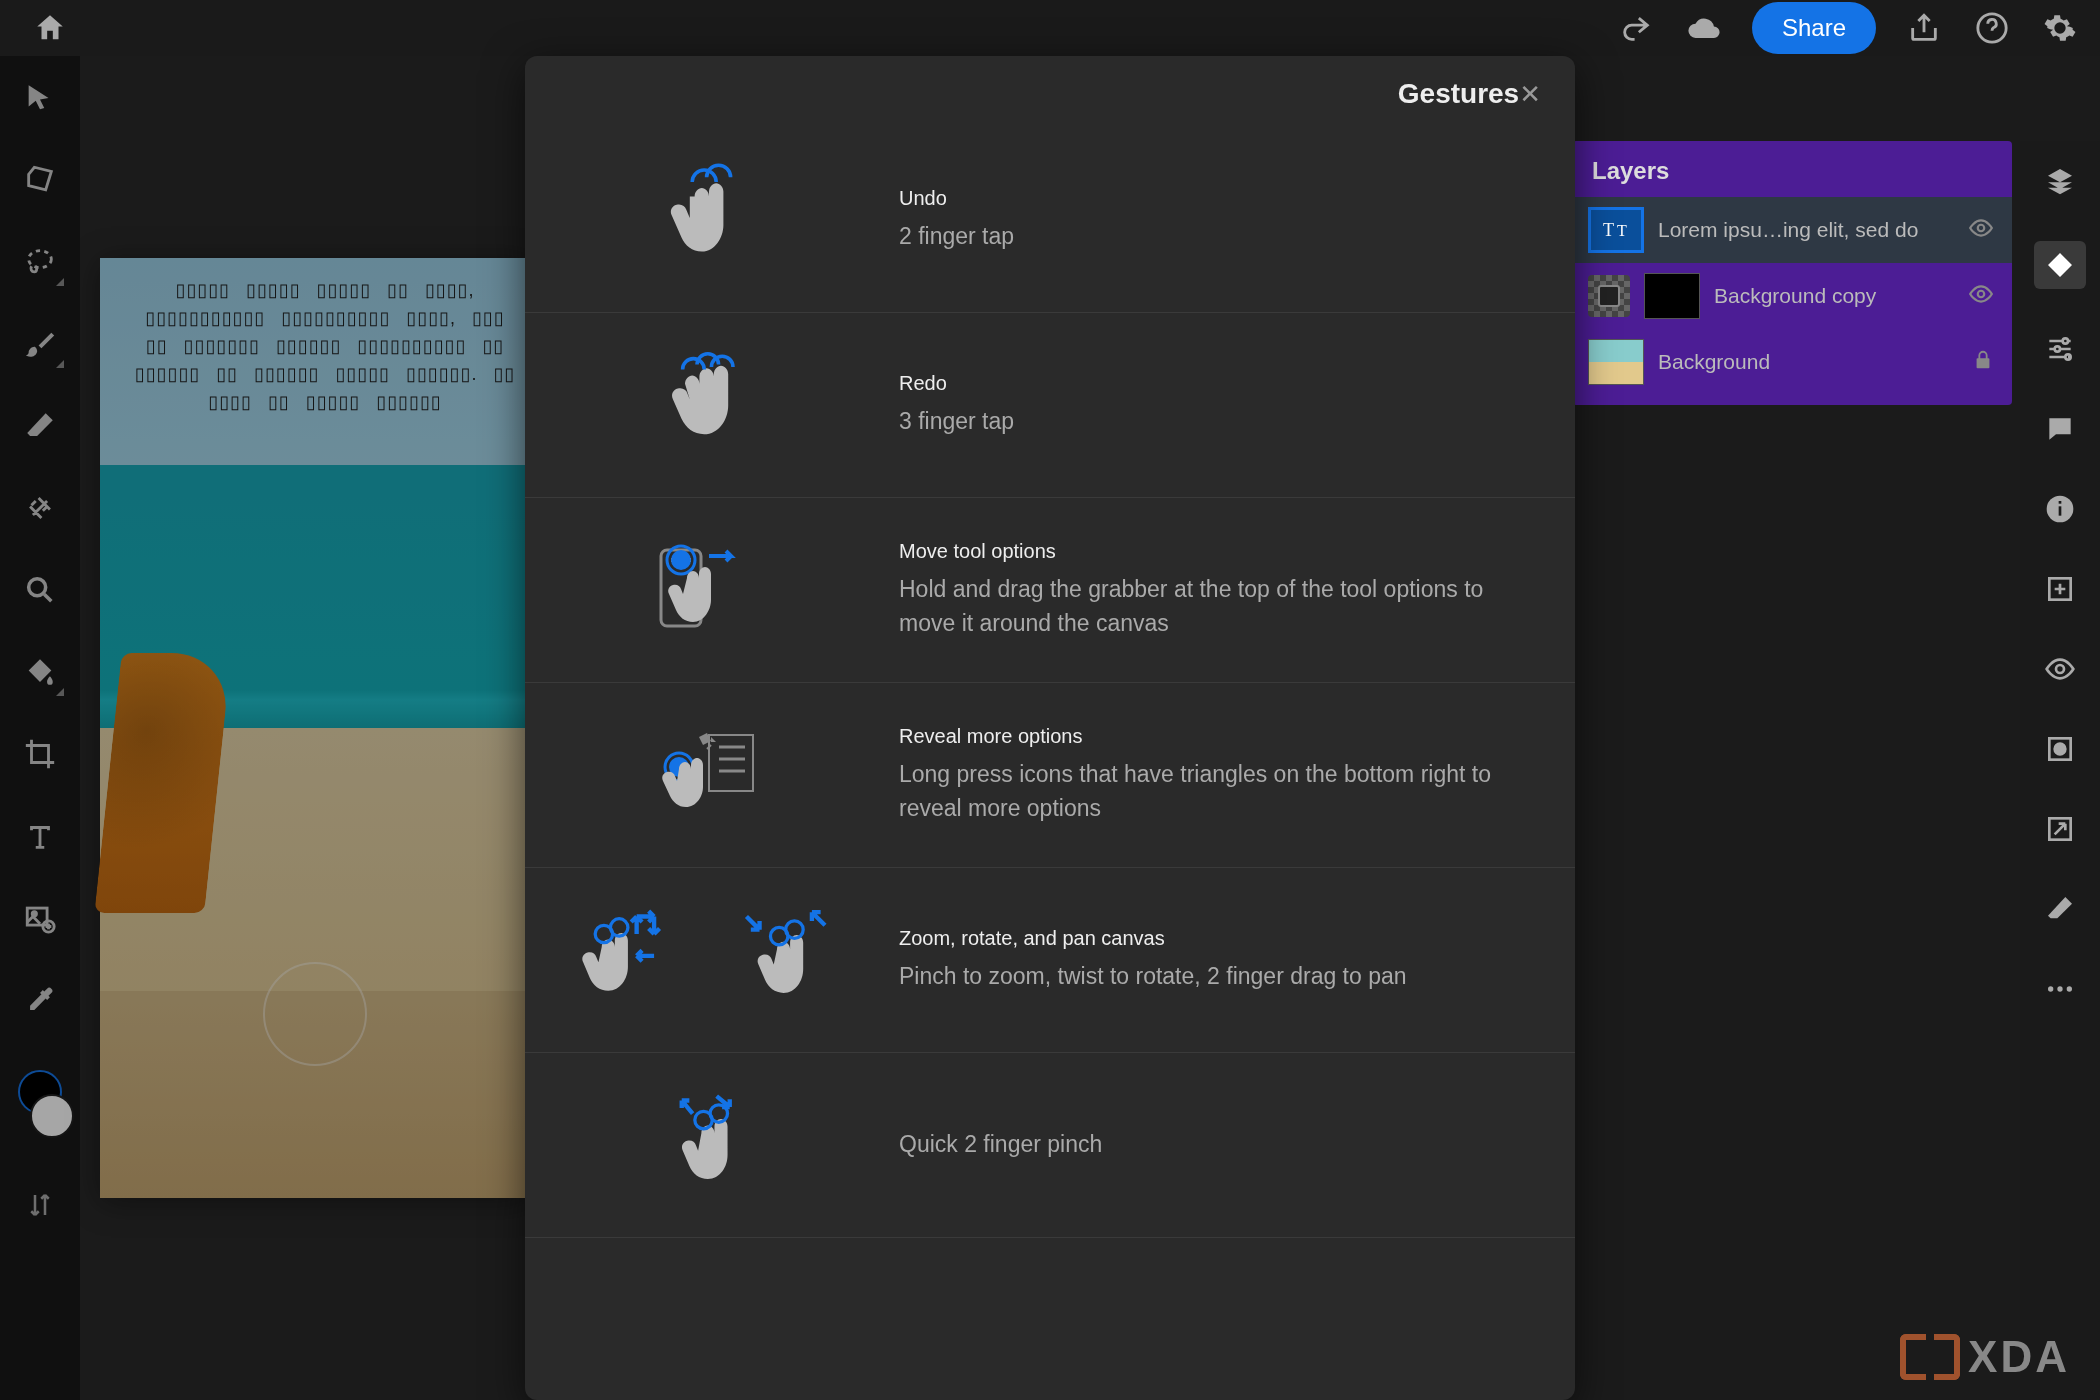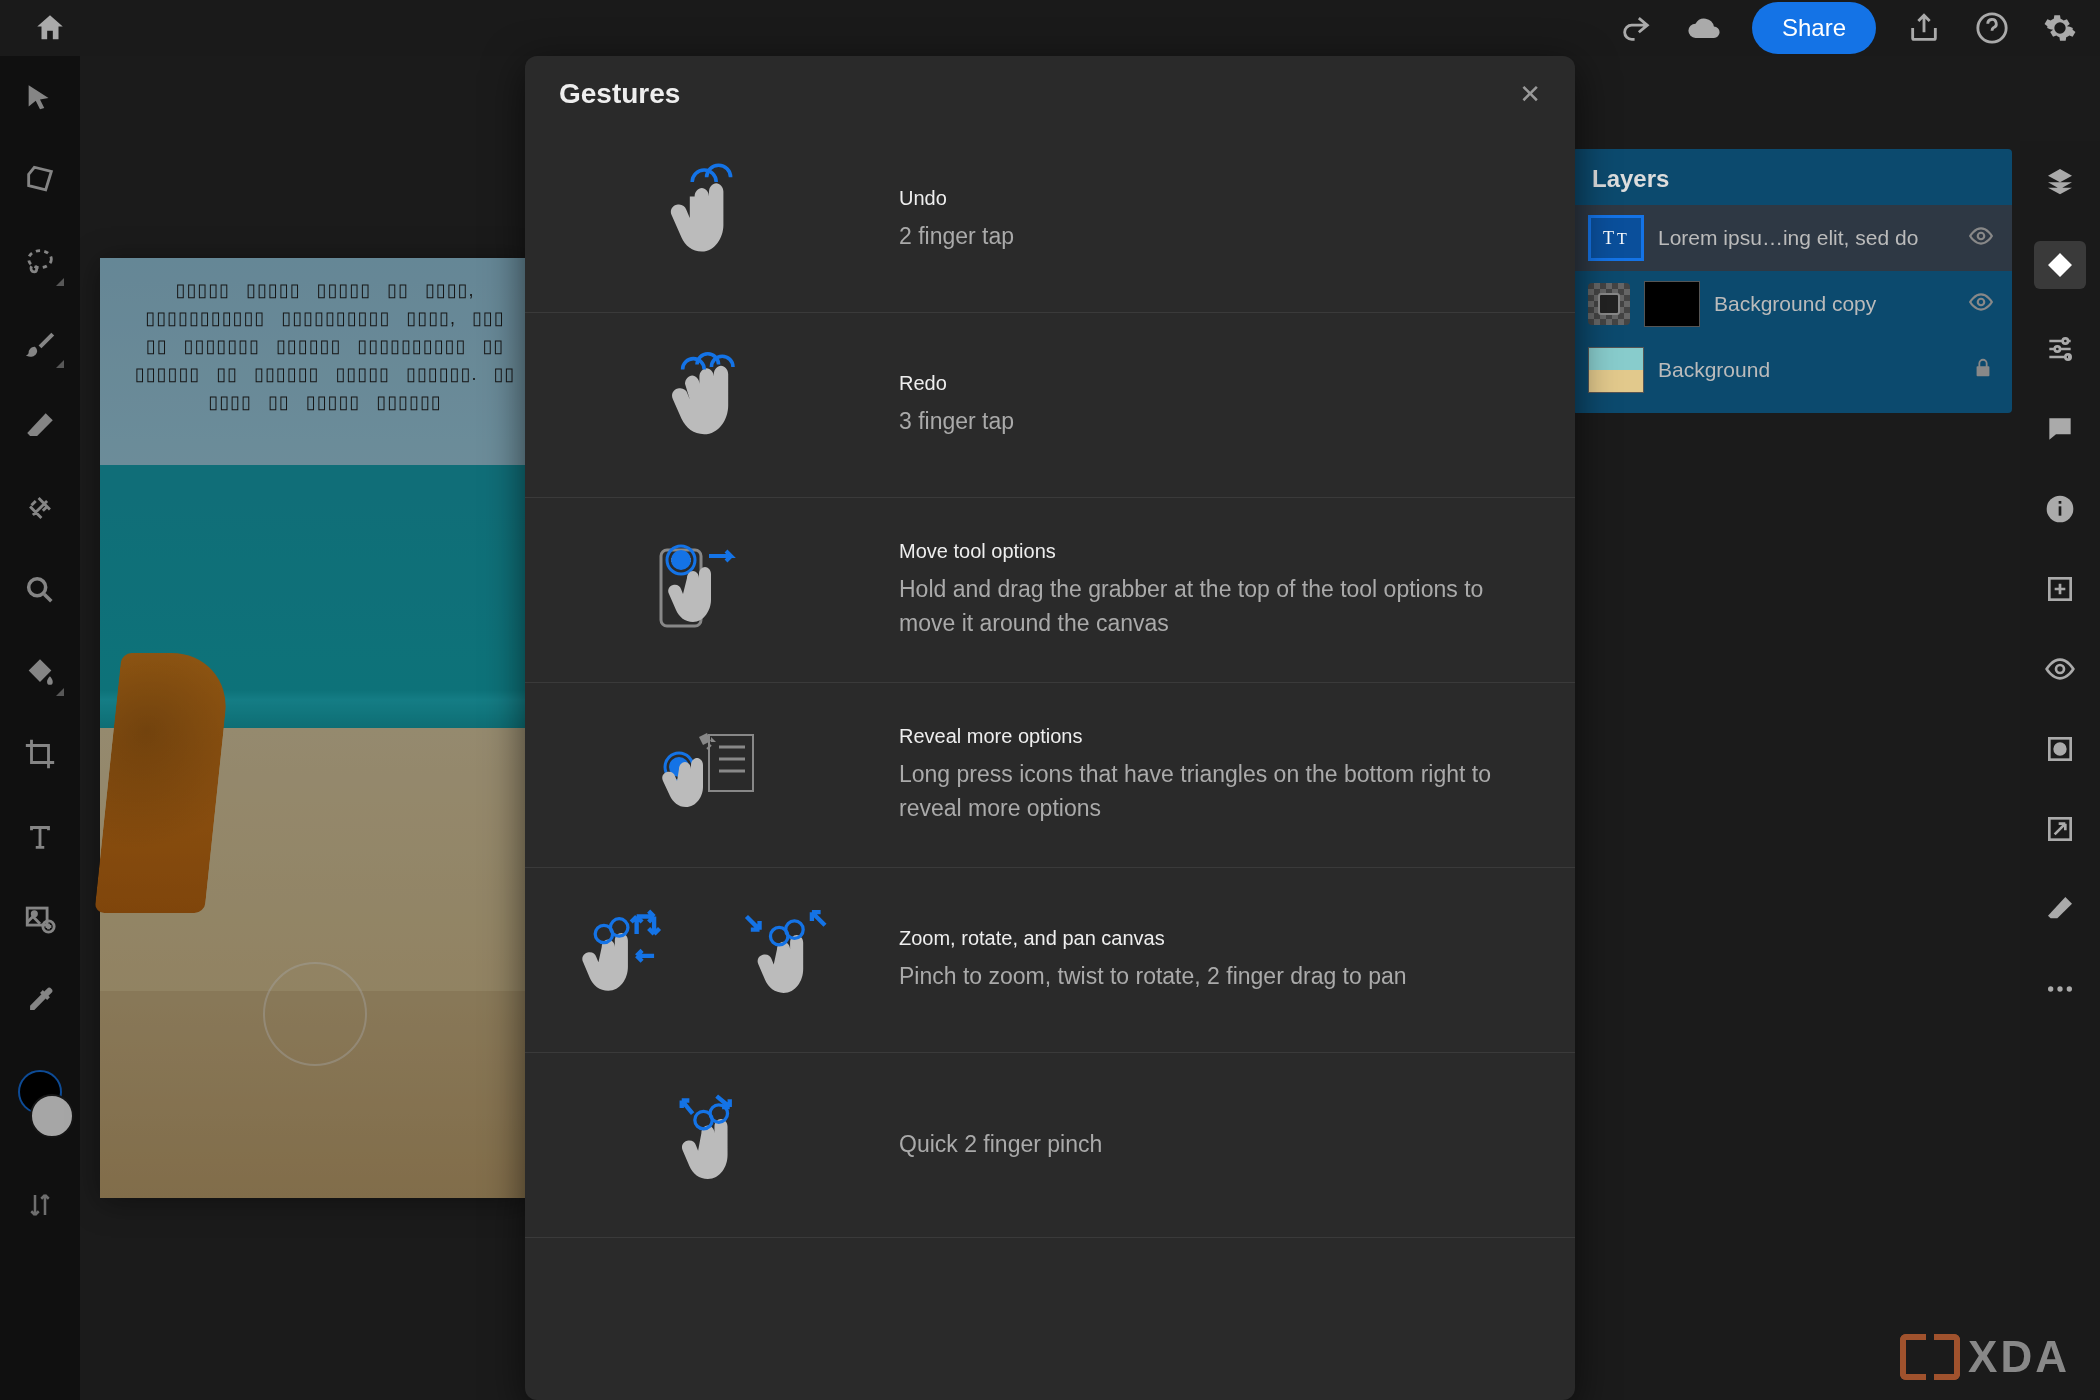--- a/index.html
+++ b/index.html
@@ -139,23 +139,23 @@
     line-height: 28px;
     font-family: sans-serif;
     letter-spacing: 1px;
     word-spacing: 10px;
     text-align: center;
   }
 
   
   .layers-panel {
     position: absolute;
-    top: 93px; right: 88px;
+    top: 85px; right: 88px;
     width: 440px;
-    background: #0c4a6e;
+    background: #4c1d95;
     border-radius: 4px;
     padding-bottom: 10px;
   }
   .layers-title {
     padding: 16px 20px 12px;
     font-size: 24px;
     font-weight: 600;
     color: #ddd;
   }
   .layer-row {
@@ -215,20 +215,21 @@
     position: absolute;
     top: 0; left: 525px;
     width: 1050px;
     bottom: 0;
     background: #2a2a2a;
     border-radius: 12px;
     box-shadow: 0 10px 40px rgba(0,0,0,.6);
     overflow: hidden;
     display: flex;
     flex-direction: column;
+    align-items: flex-end;
   }
   .modal-header {
     display: flex;
     align-items: center;
     justify-content: space-between;
     padding: 22px 34px 18px;
   }
   .modal-title {
     font-size: 28px;
     font-weight: 600;

